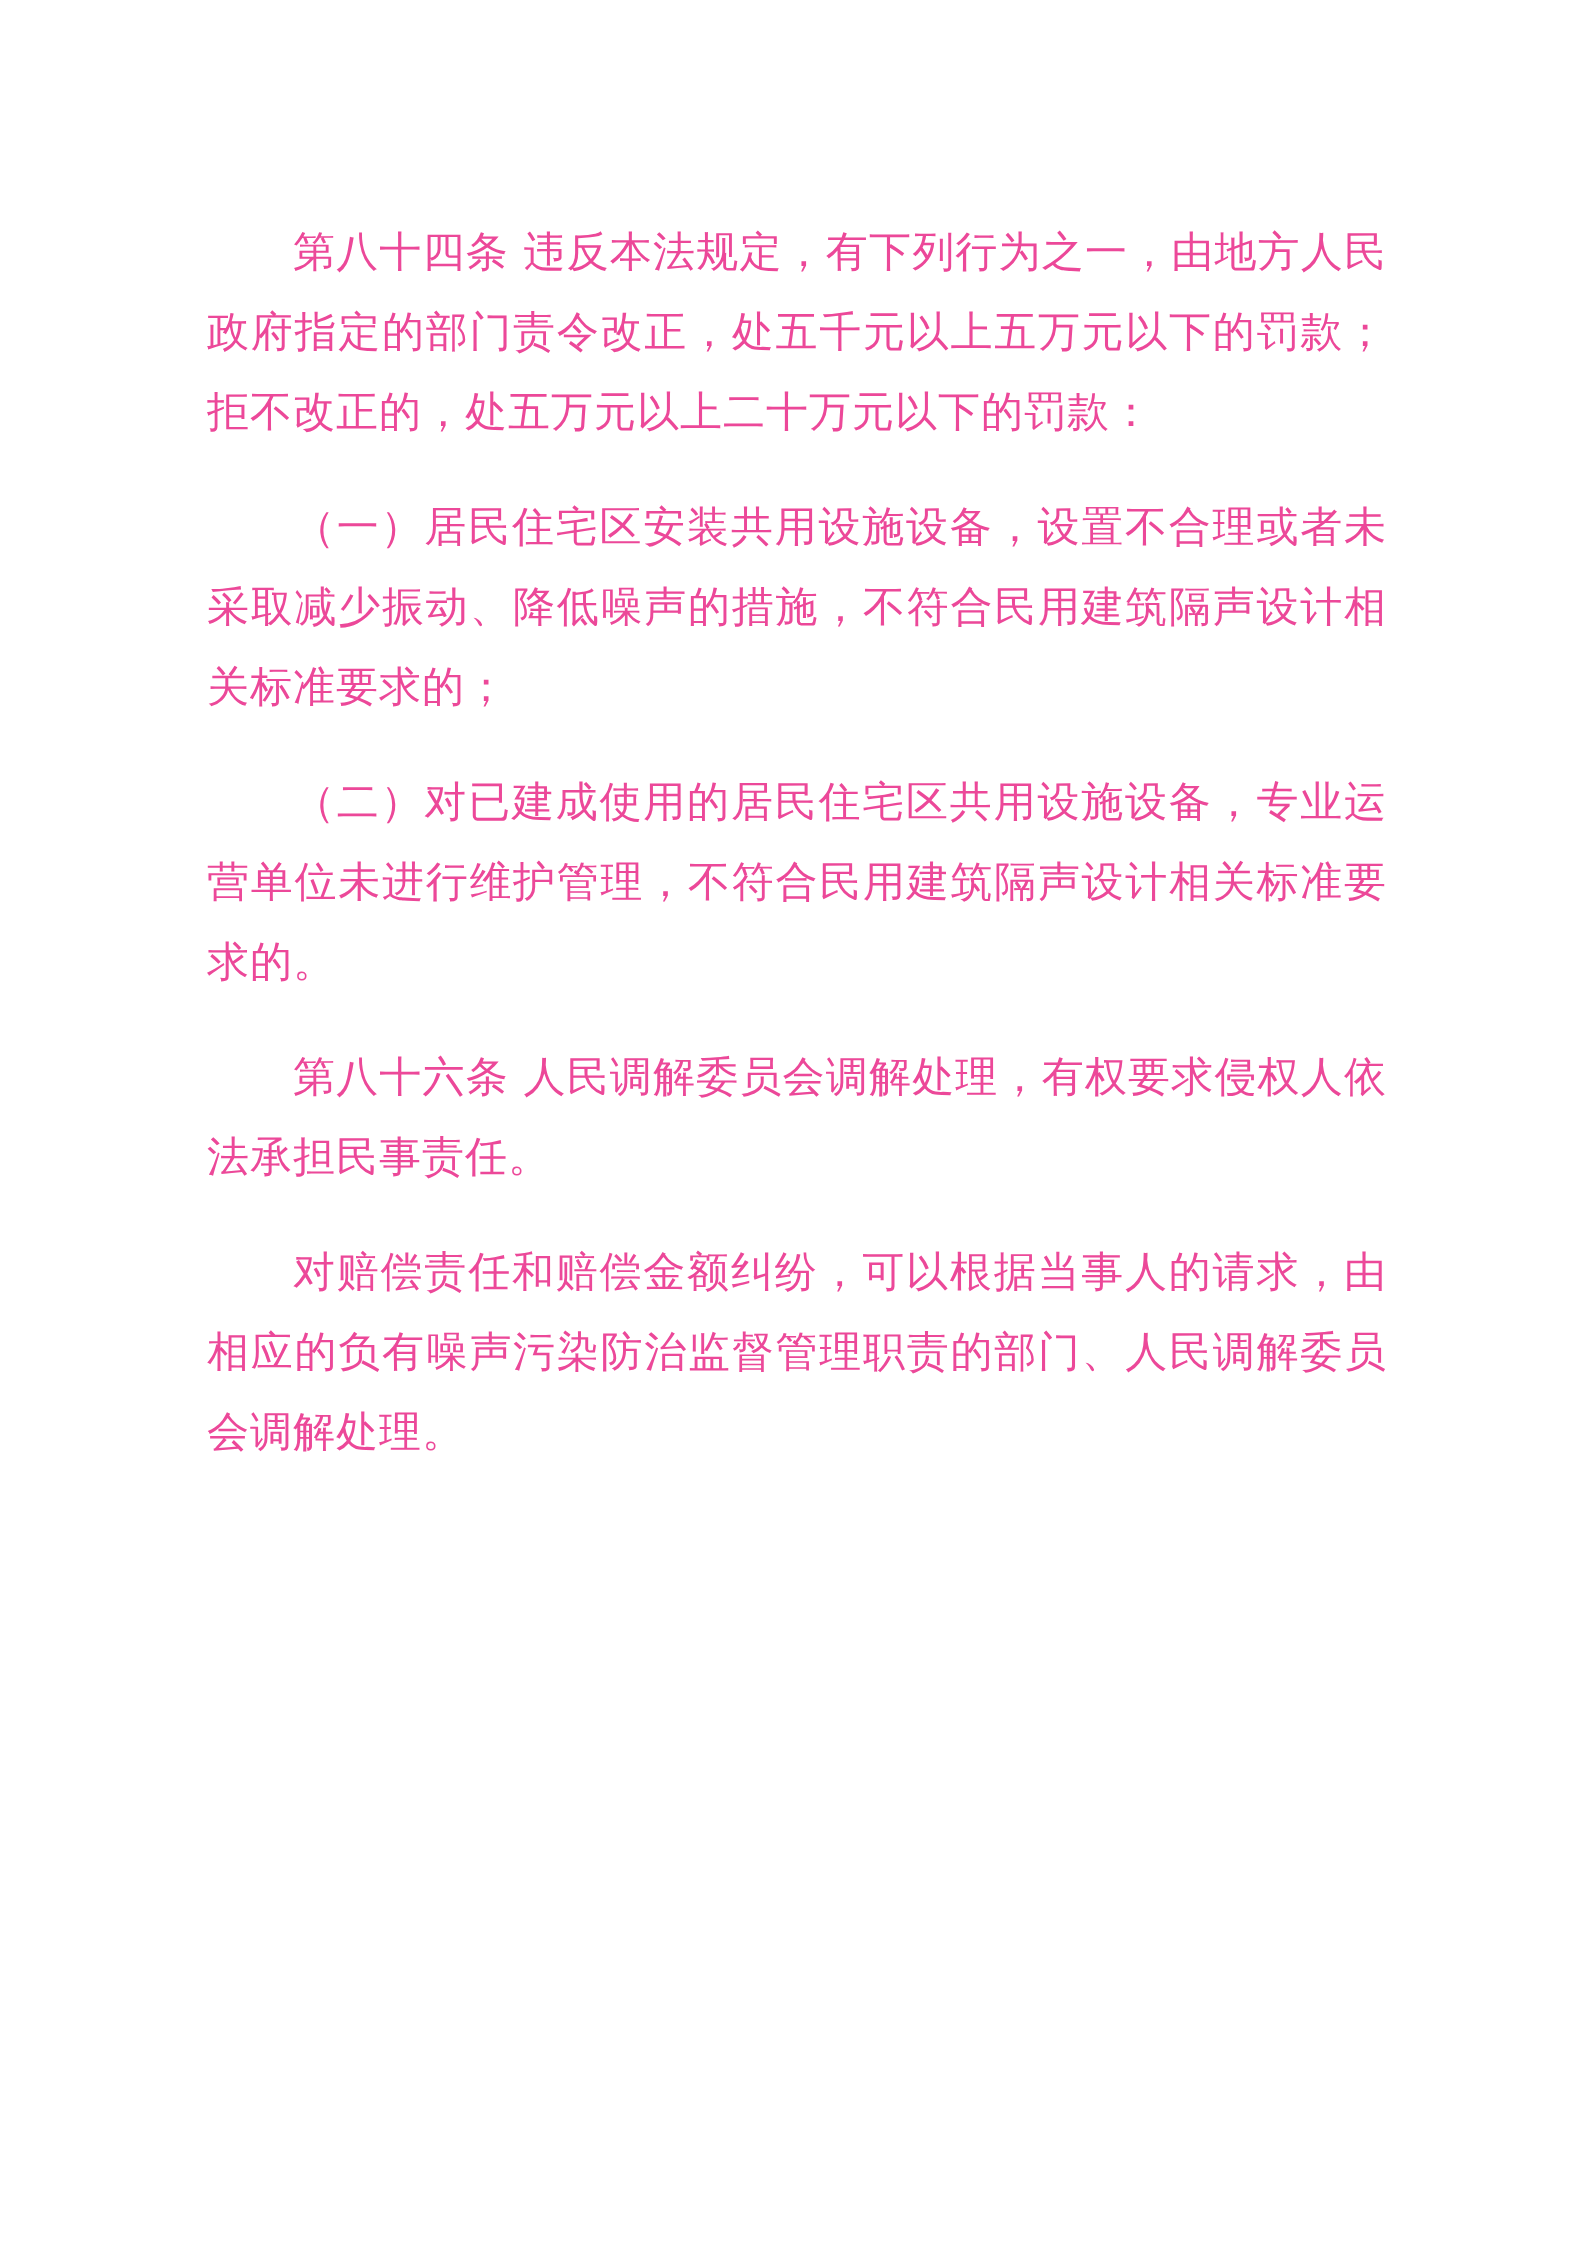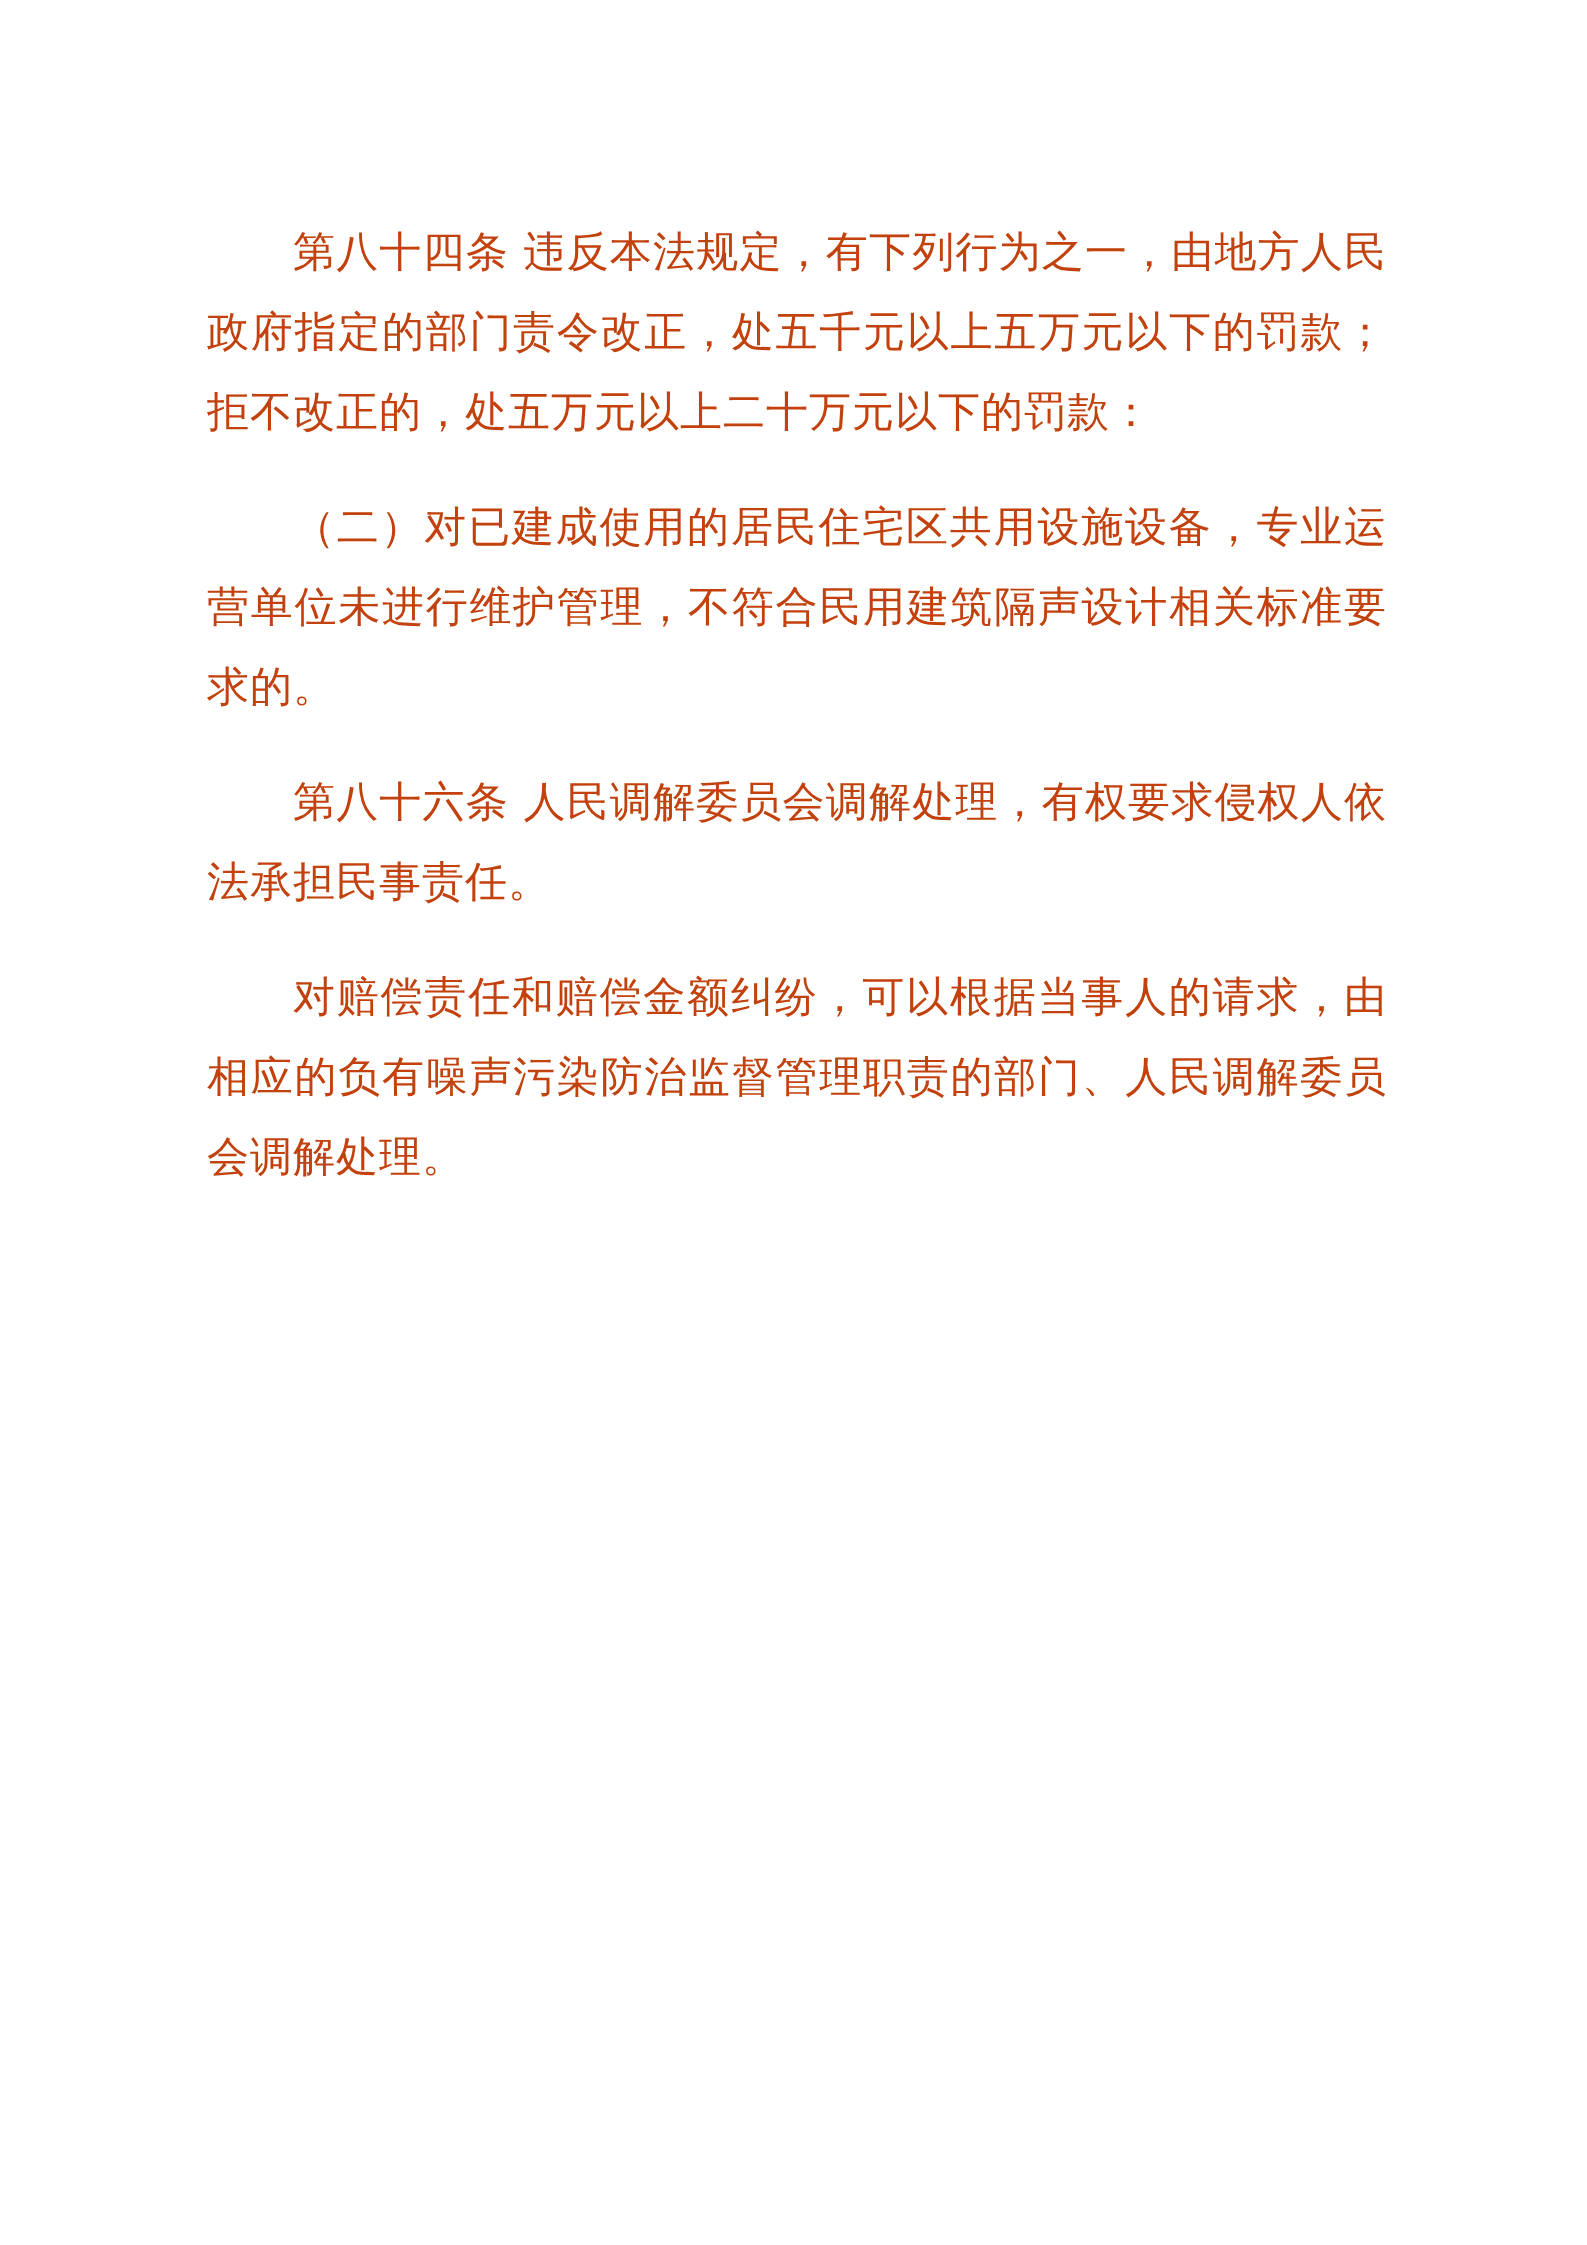--- a/index.html
+++ b/index.html
@@ -11,34 +11,35 @@
     width: 1587px;
     height: 2245px;
     position: relative;
     overflow: hidden;
   }
   .page {
     position: absolute;
     left: 207px;
     top: 212px;
     width: 1180px;
-    color: #c2410c;
+    color: #ec4899;
     font-family: "DejaVu Serif", "Liberation Serif", serif;
     font-size: 42px;
     line-height: 80px;
   }
   .para {
     margin: 0 0 35px 0;
     text-indent: 86px;
     text-align: justify;
     text-justify: inter-character;
     letter-spacing: 1px;
   }
 </style>
 </head>
 <body>
 
 <div class="page">
   <p class="para">第八十四条 违反本法规定，有下列行为之一，由地方人民政府指定的部门责令改正，处五千元以上五万元以下的罚款；拒不改正的，处五万元以上二十万元以下的罚款：</p>
+  <p class="para">（一）居民住宅区安装共用设施设备，设置不合理或者未采取减少振动、降低噪声的措施，不符合民用建筑隔声设计相关标准要求的；</p>
   <p class="para">（二）对已建成使用的居民住宅区共用设施设备，专业运营单位未进行维护管理，不符合民用建筑隔声设计相关标准要求的。</p>
   <p class="para">第八十六条 人民调解委员会调解处理，有权要求侵权人依法承担民事责任。</p>
   <p class="para">对赔偿责任和赔偿金额纠纷，可以根据当事人的请求，由相应的负有噪声污染防治监督管理职责的部门、人民调解委员会调解处理。</p>
 </div>
 
 </body></html>

